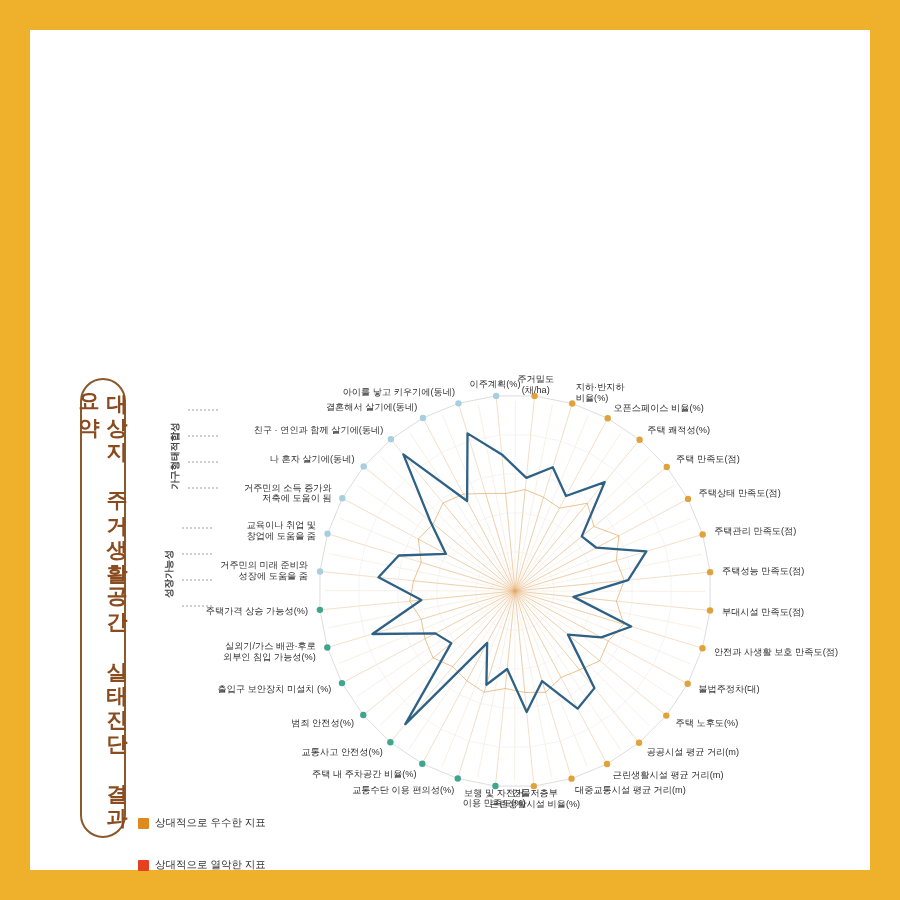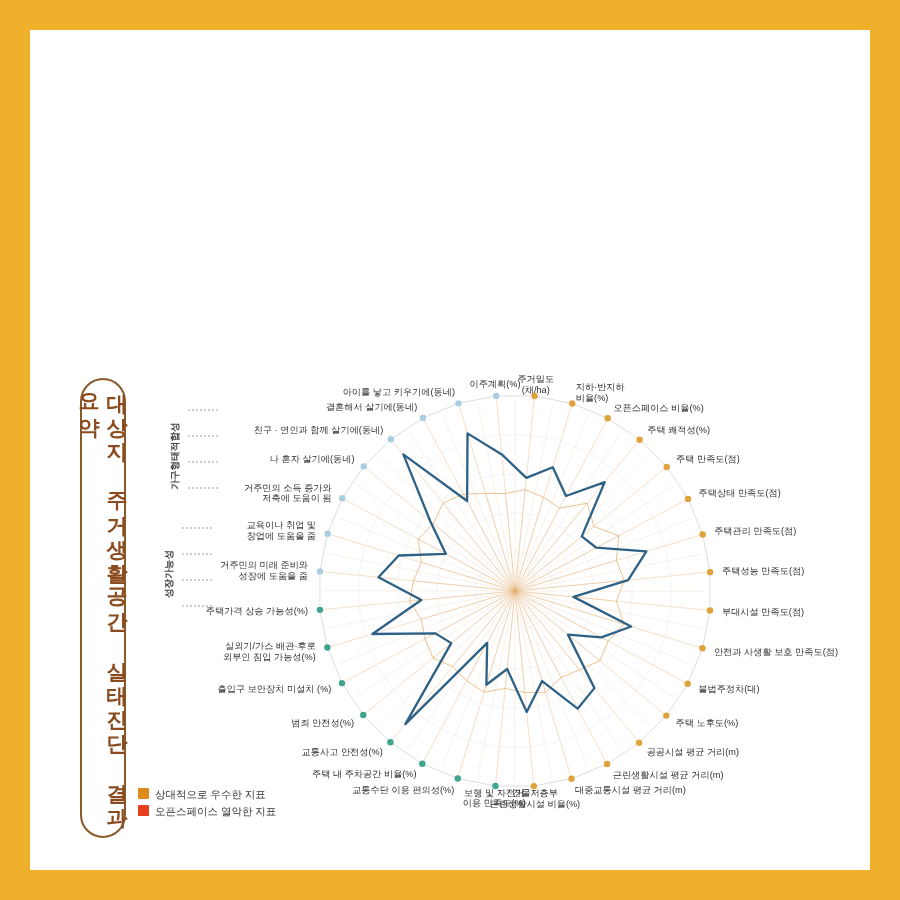--- a/index.html
+++ b/index.html
@@ -55,22 +55,23 @@
   
   #legend {
     position: absolute;
     left: 138px;
     top: 788px;
     font-size: 10.5px;
     color: #333;
   }
   .legend-row {
     display: flex;
-    align-items: flex-start;
+    align-items: center;
     margin-bottom: 3px;
+    margin-top: 28px;
   }
   .legend-swatch {
     width: 11px;
     height: 11px;
     margin-right: 6px;
     border-radius: 1px;
   }
   
   #chart-wrap {
     position: absolute;
@@ -101,21 +102,21 @@
   <div id="title-plaque"></div>
   <div id="title-text">대상지 주거생활공간 실태진단 결과요약</div>
 
   <div id="legend">
     <div class="legend-row">
       <span class="legend-swatch" style="background:#e08a1e"></span>
       <span>상대적으로 우수한 지표</span>
     </div>
     <div class="legend-row">
       <span class="legend-swatch" style="background:#e8401f"></span>
-      <span>오픈스페이스 열악한 지표</span>
+      <span>상대적으로 열악한 지표</span>
     </div>
   </div>
 
   <div id="chart-wrap">
     <svg id="radar-svg" width="740" height="540" viewBox="0 0 740 540">
       <g id="g-spokes">
           <line x1="385" y1="253" x2="404.5673496627783" y2="57.97918360550696" stroke="#e8b98a" stroke-width="0.55" opacity="0.85"></line>
           <line x1="385" y1="253" x2="442.238042396006" y2="65.54385445477382" stroke="#e8b98a" stroke-width="0.55" opacity="0.85"></line>
           <line x1="385" y1="253" x2="477.7091092594191" y2="80.31235985072618" stroke="#e8b98a" stroke-width="0.55" opacity="0.85"></line>
           <line x1="385" y1="253" x2="509.6174170458602" y2="101.7171544132708" stroke="#e8b98a" stroke-width="0.55" opacity="0.85"></line>

